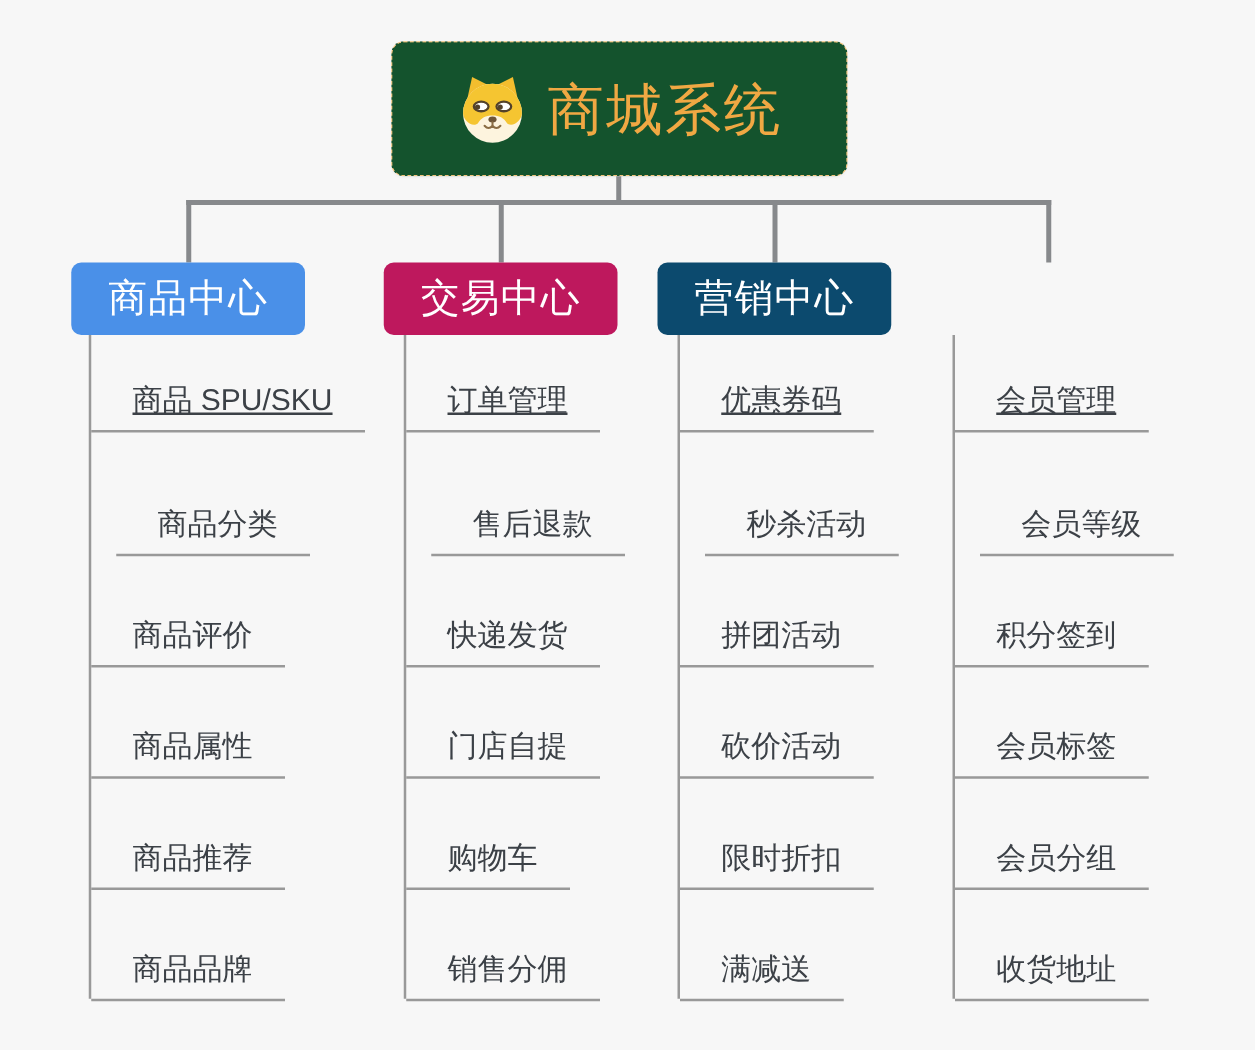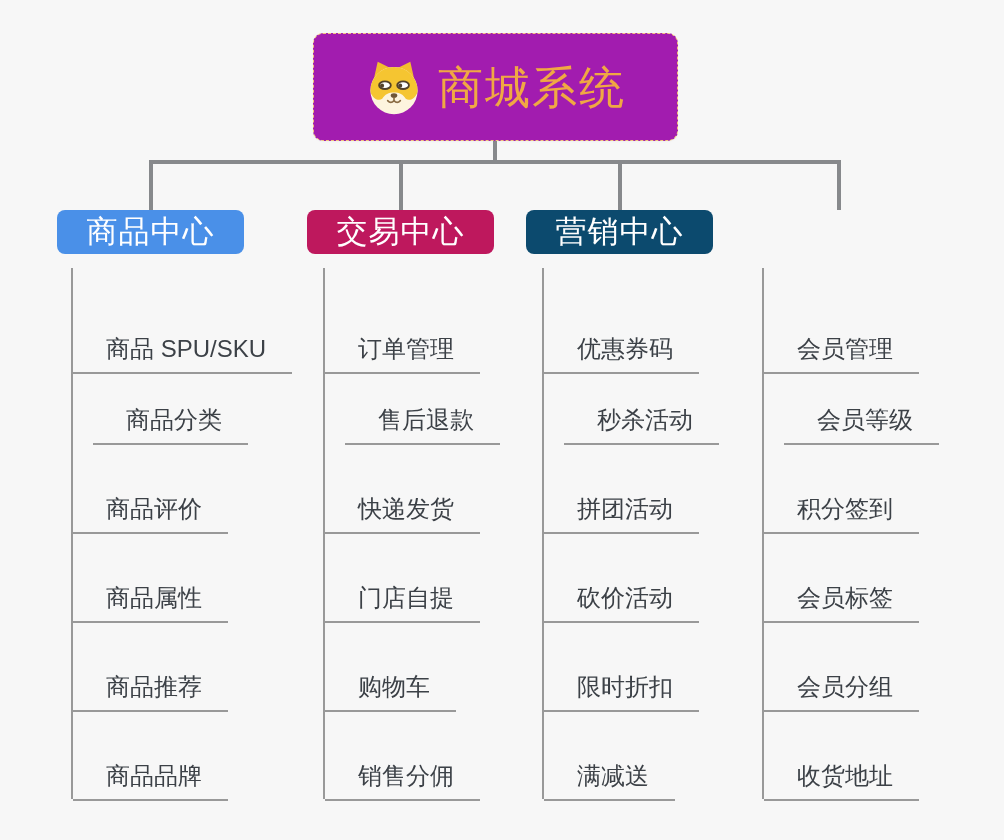--- a/index.html
+++ b/index.html
@@ -7,21 +7,21 @@
   body { font-family:"Liberation Sans","DejaVu Sans",sans-serif; }
 
   .canvas {
     position:relative; width:1004px; height:840px;
     background:#f7f7f7; overflow:hidden;
   }
 
   
   .root {
     position:absolute; left:313px; top:33px; width:365px; height:108px;
-    background:#a21caf; border:1px dashed #f2c37c; border-radius:10px;
+    background:#14532d; border:1px dashed #f2c37c; border-radius:10px;
     display:flex; align-items:center; justify-content:center; gap:15px;
     box-shadow:0 1px 2px rgba(0,0,0,0.03);
   }
   .root-title {
     font-size:45px; color:#f0a843; letter-spacing:2px; font-weight:500;
     line-height:1;
   }
   .dog { width:58px; height:58px; display:block; }
 
   
@@ -29,21 +29,21 @@
   .conn.stem  { left:493px; top:141px; width:4px; height:21px; }
   .conn.hline { left:149px; top:160px; width:692px; height:4px; }
   .conn.drop  { top:160px; width:4px; height:50px; }
   .conn.drop.d1 { left:149px; }
   .conn.drop.d2 { left:399px; }
   .conn.drop.d3 { left:618px; }
   .conn.drop.d4 { left:837px; }
 
   
   .branch {
-    position:absolute; top:210px; width:187px; height:44px;
+    position:absolute; top:210px; width:187px; height:58px;
     border-radius:8px; color:#ffffff; font-size:31px; letter-spacing:1px;
     display:flex; align-items:center; justify-content:center;
   }
   .branch.b1 { left:57px;  }
   .branch.b2 { left:307px; }
   .branch.b3 { left:526px; }
   .branch.b4 { left:745px; }
 
   
   .col {
@@ -55,21 +55,21 @@
   .col.c3 { left:542px; }
   .col.c4 { left:762px; }
 
   .item {
     position:absolute; left:0; white-space:nowrap;
     font-size:24px; line-height:32px; color:#3c4147;
     padding:0 26px 7px 33px;
     border-bottom:2px solid #999999;
     cursor:default;
   }
-  .item:nth-child(1) { top:65px;  }
+  .item:nth-child(1) { top:37px;text-decoration:underline;  }
   .item:nth-child(2) { top:136px;margin-left:20px; }
   .item:nth-child(3) { top:225px; }
   .item:nth-child(4) { top:314px; }
   .item:nth-child(5) { top:403px; }
   .item:nth-child(6) { top:492px; }
 </style>
 </head>
 <body>
 
 <div class="canvas">

